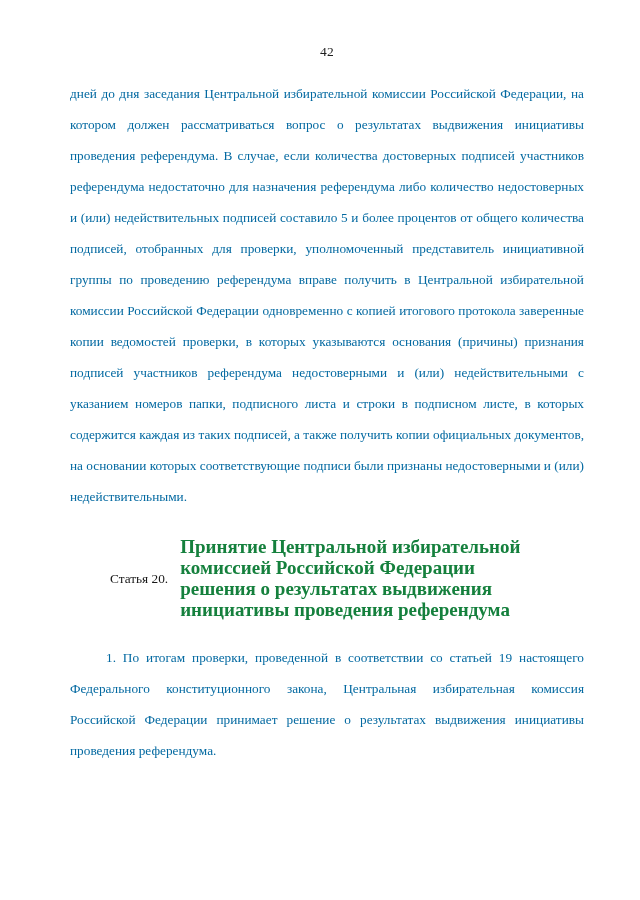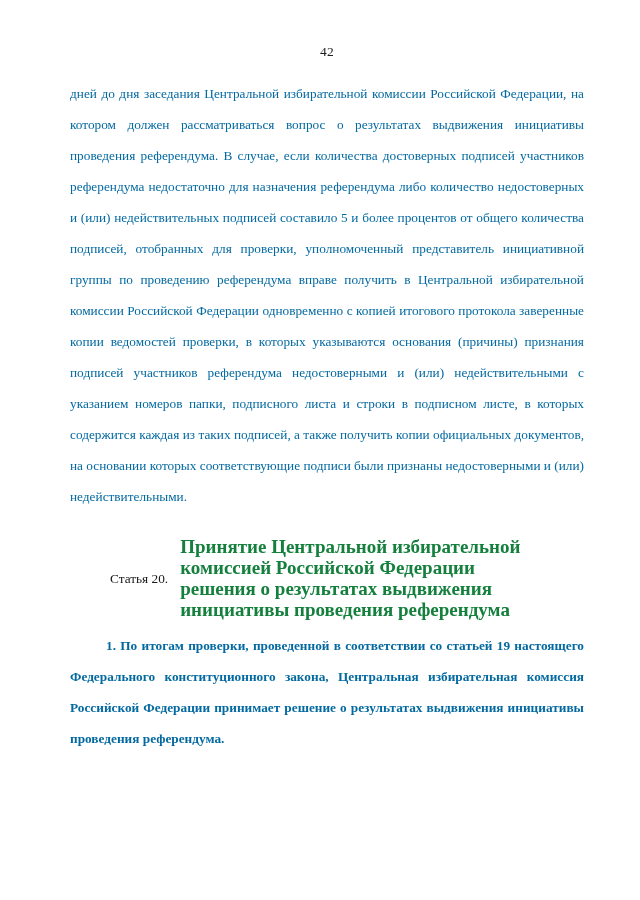--- a/index.html
+++ b/index.html
@@ -53,22 +53,21 @@
     color: #181818;
   }
   .article-title {
     font-size: 19px;
     line-height: 21px;
     font-weight: bold;
     color: #15803d;
     max-width: 350px;
   }
   .after-article {
-    margin-top: 10px;
-    font-weight: bold;
+    margin-top: 22px;
   }
 </style>
 </head>
 <body>
 
 <div class="page">
 
   <div class="page-number">42</div>
 
   <p class="body-par">дней до дня заседания Центральной избирательной комиссии Российской Федерации, на котором должен рассматриваться вопрос о результатах выдвижения инициативы проведения референдума. В случае, если количества достоверных подписей участников референдума недостаточно для назначения референдума либо количество недостоверных и (или) недействительных подписей составило 5 и более процентов от общего количества подписей, отобранных для проверки, уполномоченный представитель инициативной группы по проведению референдума вправе получить в Центральной избирательной комиссии Российской Федерации одновременно с копией итогового протокола заверенные копии ведомостей проверки, в которых указываются основания (причины) признания подписей участников референдума недостоверными и (или) недействительными с указанием номеров папки, подписного листа и строки в подписном листе, в которых содержится каждая из таких подписей, а также получить копии официальных документов, на основании которых соответствующие подписи были признаны недостоверными и (или) недействительными.</p>

